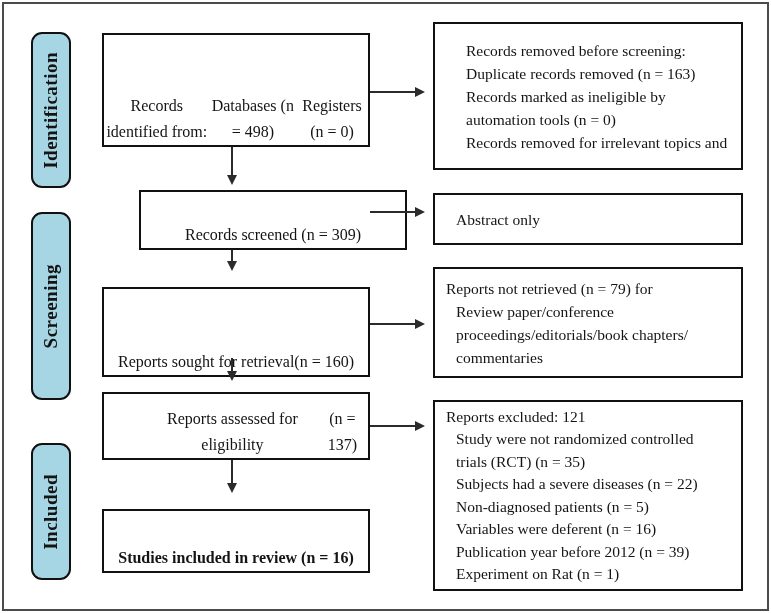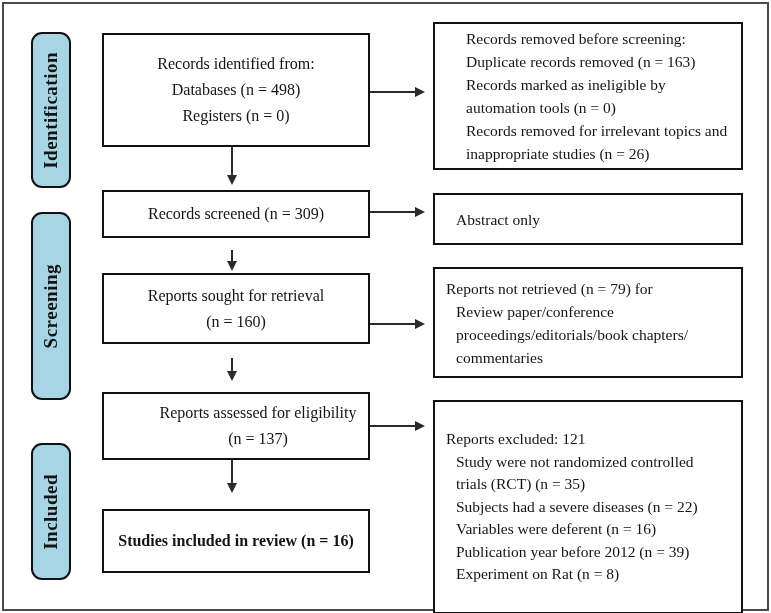--- a/index.html
+++ b/index.html
@@ -41,22 +41,21 @@
   }
   
   .mbox {
     position: absolute;
     left: 102px;
     width: 268px;
     background: #ffffff;
     border: 2.5px solid #111111;
     box-sizing: border-box;
     display: flex;
-    flex-direction: column;
-    align-items: center;
+    align-items: flex-end;
     justify-content: center;
     text-align: center;
     font-size: 16px;
     line-height: 26px;
   }
   .mbox.bold { font-weight: bold; }
   
   .sbox {
     position: absolute;
     left: 433px;
@@ -100,29 +99,29 @@
     border-top: 5px solid transparent;
     border-bottom: 5px solid transparent;
     border-left: 10px solid #2b2b2b;
   }
   
   #pill-identification { top: 32px;  height: 156px; }
   #pill-screening      { top: 212px; height: 188px; }
   #pill-included       { top: 443px; height: 137px; }
 
   #mbox-1 { top: 33px;  height: 114px; }
-  #mbox-2 { top: 190px; height: 48px; }
-  #mbox-3 { top: 273px; height: 71px; }
+  #mbox-2 { top: 190px; height: 60px; margin-left: 37px; }
+  #mbox-3 { top: 287px; height: 90px; }
   #mbox-4 { top: 392px; height: 68px; padding-left: 44px; }
   #mbox-5 { top: 509px; height: 64px; }
 
   #sbox-1 { top: 22px;  height: 148px; padding-left: 31px; }
   #sbox-2 { top: 193px; height: 52px; }
   #sbox-3 { top: 267px; height: 111px; }
-  #sbox-4 { top: 400px; height: 214px; line-height: 22.5px; }
+  #sbox-4 { top: 400px; height: 191px; line-height: 22.5px; }
 
   #va-1 { left: 231px; top: 147px; height: 28px; }
   #va-2 { left: 231px; top: 250px; height: 11px; }
   #va-3 { left: 231px; top: 358px; height: 13px; }
   #va-4 { left: 231px; top: 460px; height: 23px; }
 
   #ha-1 { left: 370px; top: 91px;  width: 45px; }
   #ha-2 { left: 370px; top: 211px; width: 45px; }
   #ha-3 { left: 370px; top: 323px; width: 45px; }
   #ha-4 { left: 370px; top: 425px; width: 45px; }
@@ -162,39 +161,39 @@
   <div class="mbox bold" id="mbox-5">
     <div>Studies included in review (n = 16)</div>
   </div>
 
   <div class="sbox" id="sbox-1">
     <div>Records removed before screening:</div>
     <div>Duplicate records removed (n = 163)</div>
     <div>Records marked as ineligible by</div>
     <div>automation tools (n = 0)</div>
     <div>Records removed for irrelevant topics and</div>
-    <div>inappropriate studies (n = 26)</div>
   </div>
   <div class="sbox" id="sbox-2">
     <div class="indent">Abstract only</div>
   </div>
   <div class="sbox" id="sbox-3">
     <div>Reports not retrieved (n = 79) for</div>
     <div class="indent">Review paper/conference</div>
     <div class="indent">proceedings/editorials/book chapters/</div>
     <div class="indent">commentaries</div>
   </div>
   <div class="sbox" id="sbox-4">
     <div>Reports excluded: 121</div>
     <div class="indent">Study were not randomized controlled</div>
     <div class="indent">trials (RCT) (n = 35)</div>
     <div class="indent">Subjects had a severe diseases (n = 22)</div>
+    <div class="indent">Non-diagnosed patients (n = 5)</div>
     <div class="indent">Variables were deferent (n = 16)</div>
     <div class="indent">Publication year before 2012 (n = 39)</div>
-    <div class="indent">Experiment on Rat (n = 8)</div>
+    <div class="indent">Experiment on Rat (n = 1)</div>
   </div>
 
   <div class="v-arrow" id="va-1"></div>
   <div class="v-arrow" id="va-2"></div>
   <div class="v-arrow" id="va-3"></div>
   <div class="v-arrow" id="va-4"></div>
 
   <div class="h-arrow" id="ha-1"></div>
   <div class="h-arrow" id="ha-2"></div>
   <div class="h-arrow" id="ha-3"></div>

